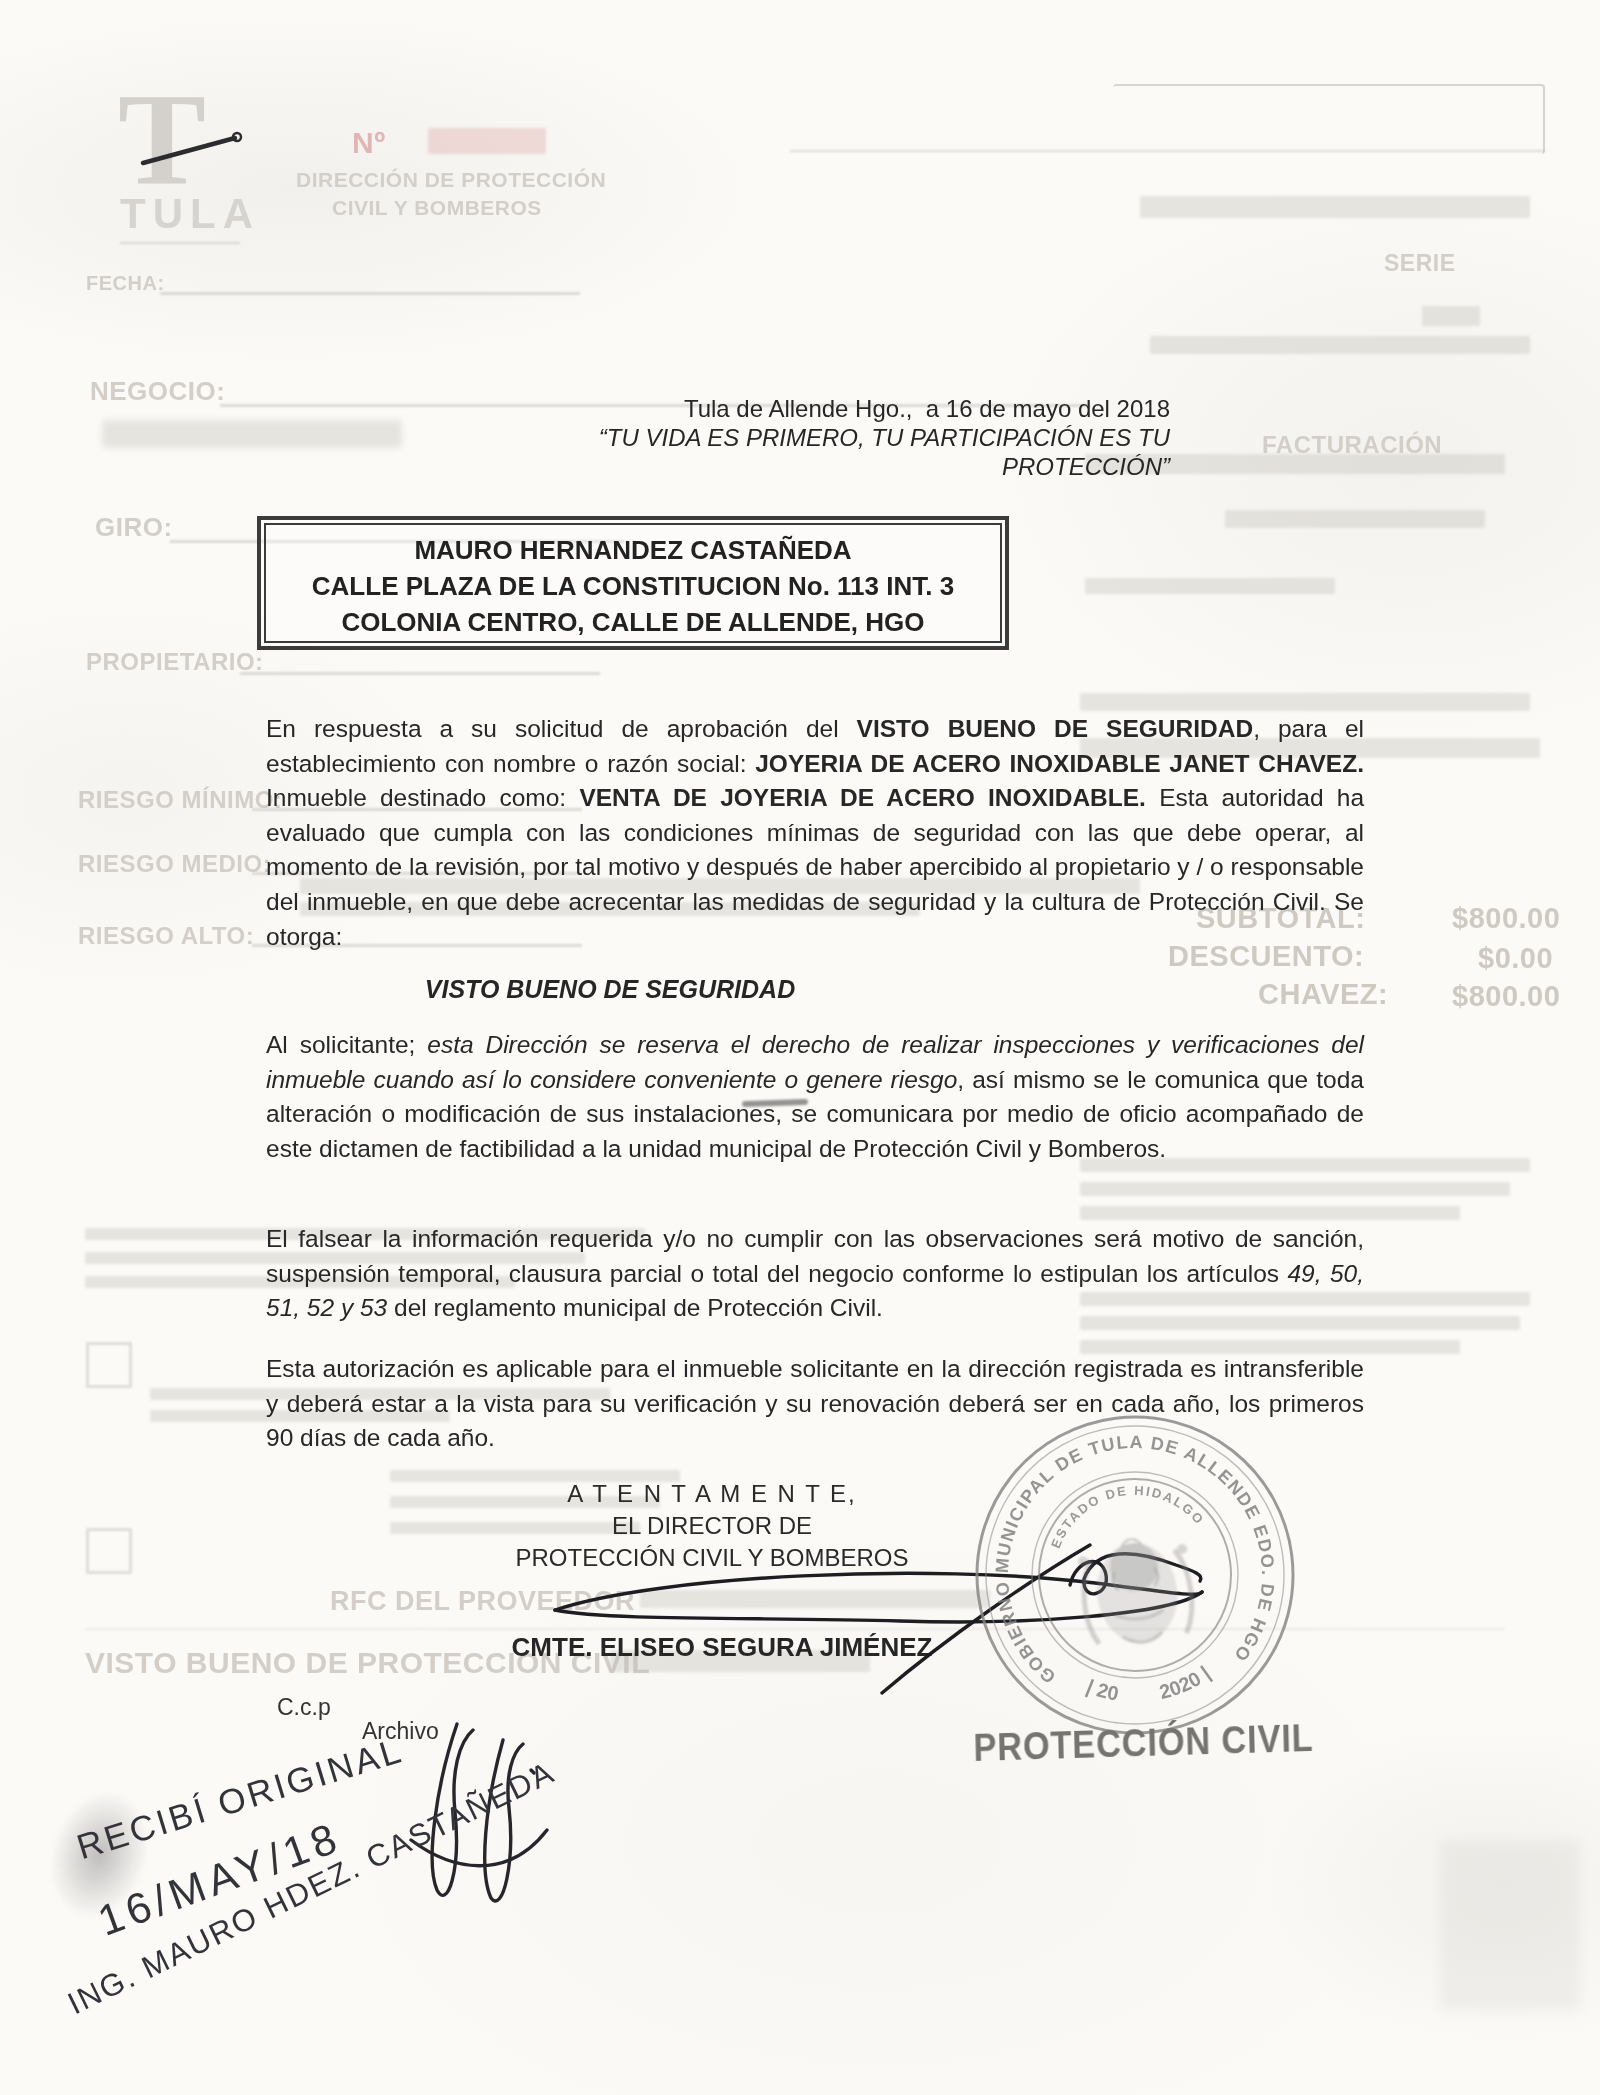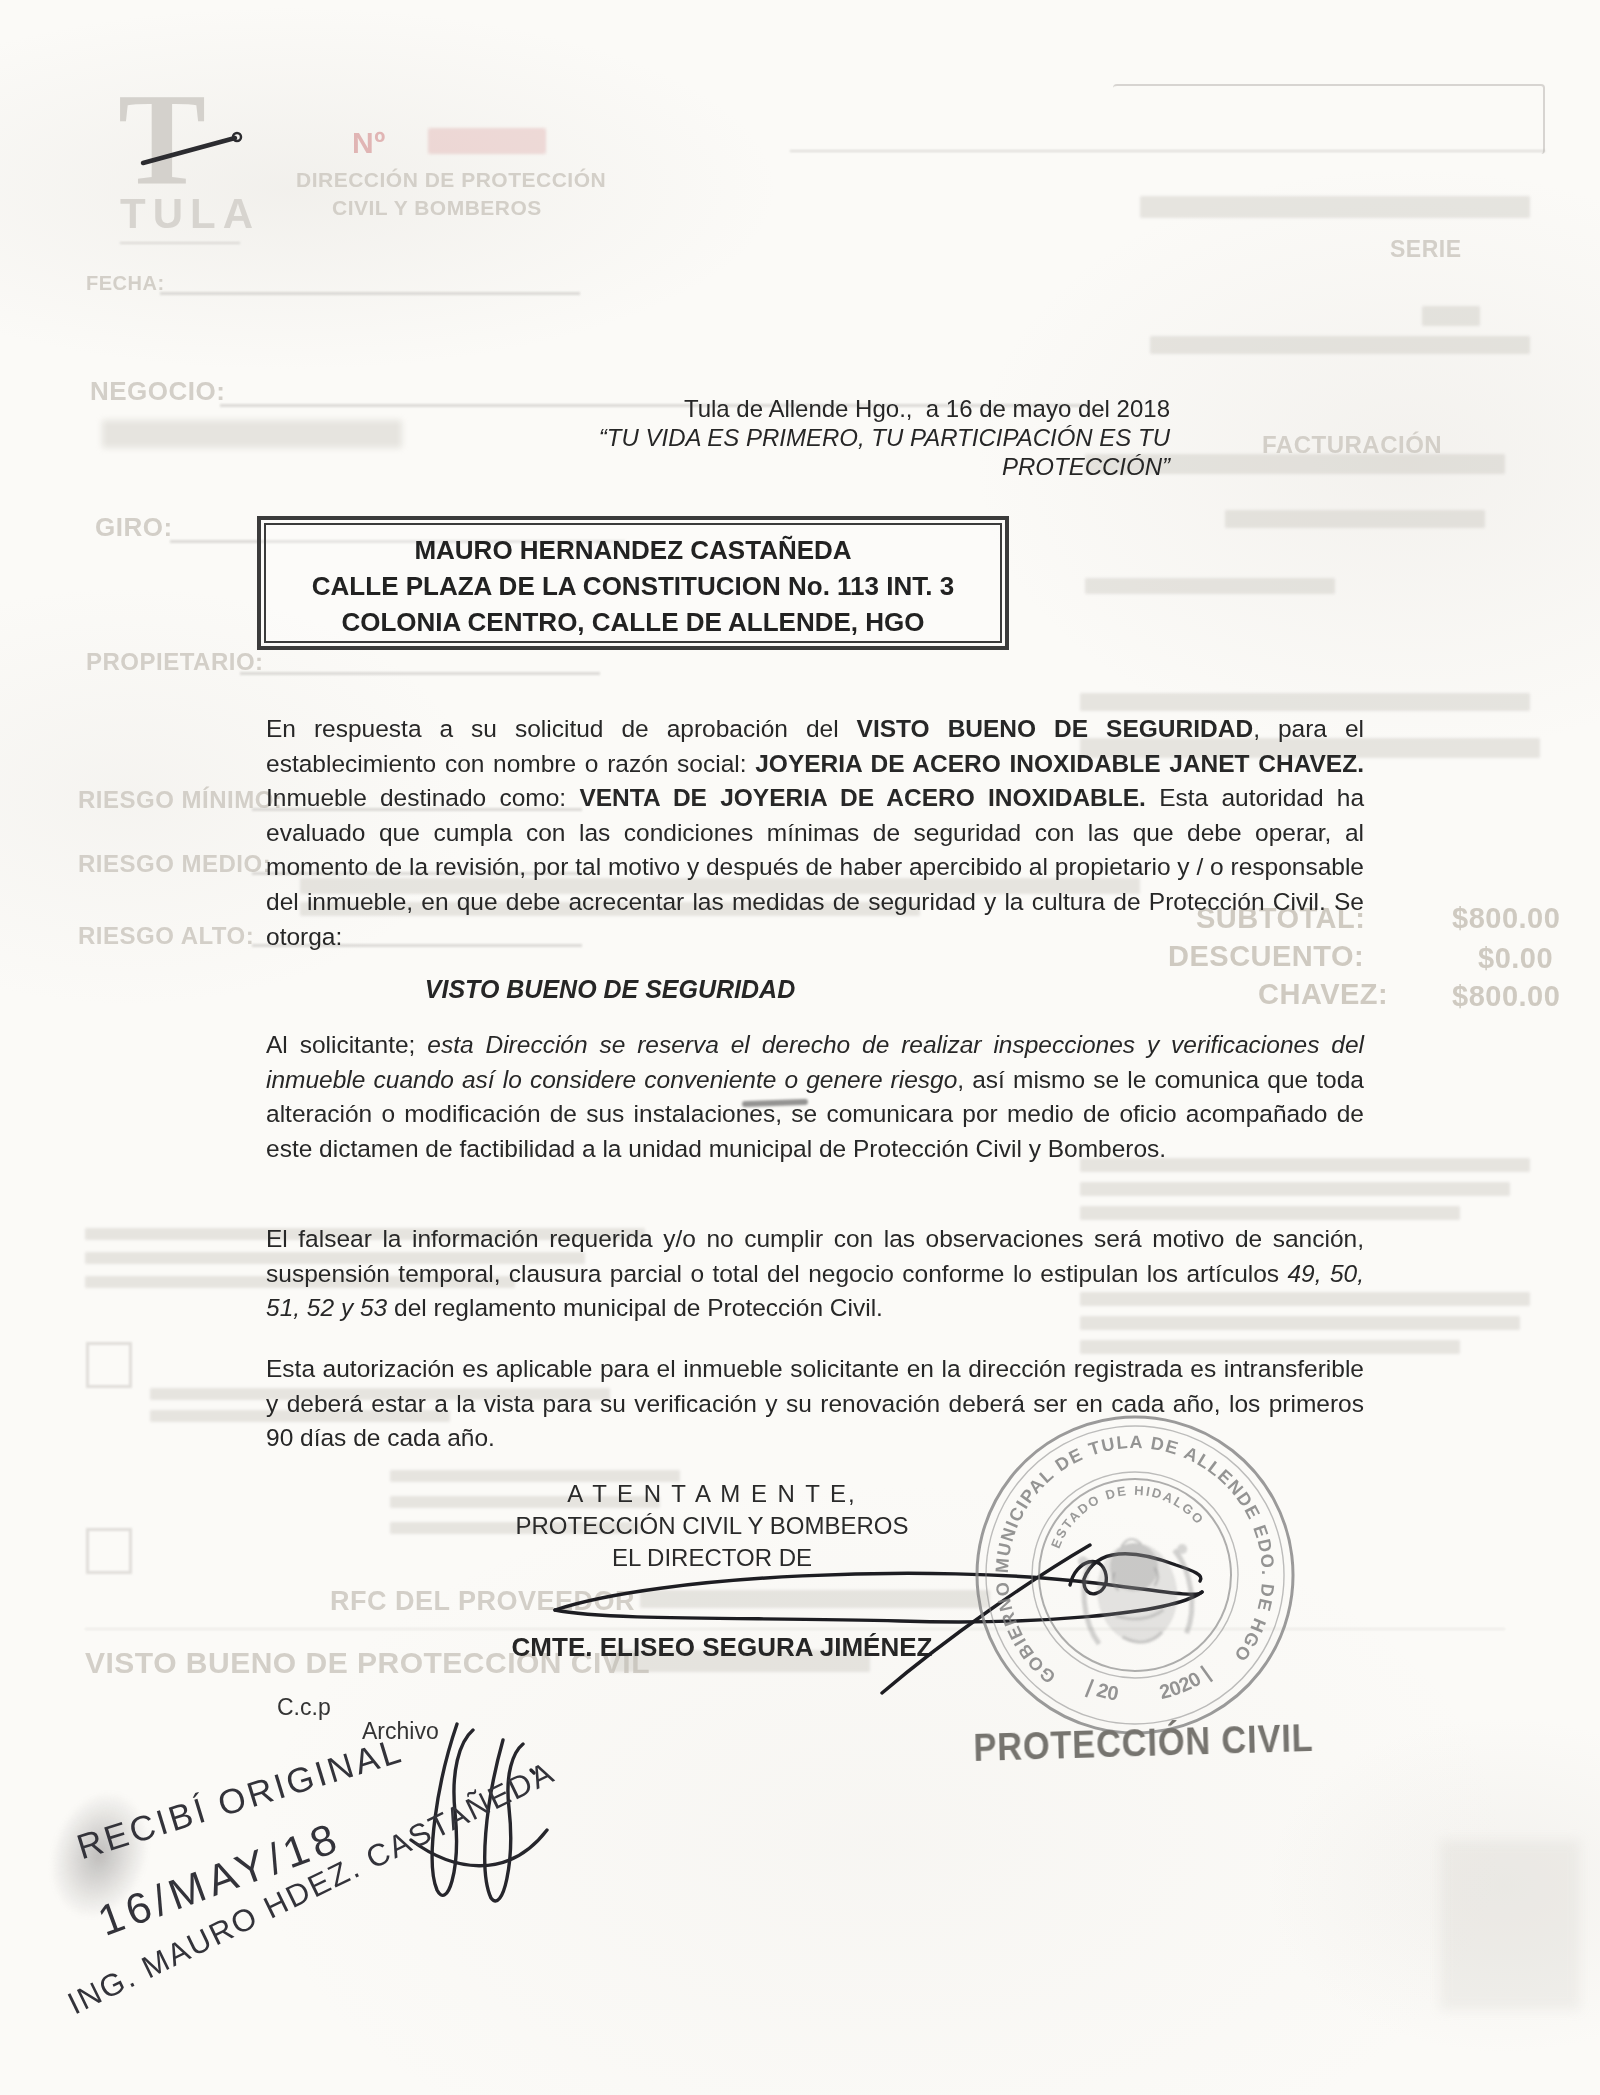--- a/index.html
+++ b/index.html
@@ -67,21 +67,21 @@
   <div class="gt" style="left:78px; top:786px; font-size:24px;">RIESGO MÍNIMO:</div>
   <div class="gline" style="left:252px; top:808px; width:330px;"></div>
   <div class="gt" style="left:78px; top:850px; font-size:24px;">RIESGO MEDIO:</div>
   <div class="gline" style="left:252px; top:872px; width:330px;"></div>
   <div class="gt" style="left:78px; top:922px; font-size:24px;">RIESGO ALTO:</div>
   <div class="gline" style="left:252px; top:944px; width:330px;"></div>
 
   <div class="gbox" style="left:1113px; top:84px; width:430px; height:68px; border-left:none; border-bottom:none; border-radius:4px;"></div>
   <div class="gline" style="left:790px; top:150px; width:755px; height:2px;"></div>
   <div class="gbar" style="left:1140px; top:196px; width:390px; height:22px;"></div>
-  <div class="gt" style="left:1384px; top:236px; font-size:23px;margin-left:6px;">SERIE</div>
+  <div class="gt" style="left:1384px; top:250px; font-size:23px;">SERIE</div>
   <div class="gbar" style="left:1422px; top:306px; width:58px; height:20px;"></div>
   <div class="gbar" style="left:1150px; top:336px; width:380px; height:18px;"></div>
   <div class="gt" style="left:1262px; top:423px; font-size:24px;margin-top:8px;">FACTURACIÓN</div>
   <div class="gbar" style="left:1085px; top:454px; width:420px; height:20px;"></div>
   <div class="gbar" style="left:1225px; top:510px; width:260px; height:18px;"></div>
   <div class="gbar" style="left:1085px; top:578px; width:250px; height:16px;"></div>
   <div class="gbar" style="left:1080px; top:693px; width:450px; height:18px;"></div>
   <div class="gbar" style="left:1080px; top:738px; width:460px; height:20px;"></div>
 
   <div class="gt gt2" style="left:1196px; top:902px; font-size:29px;">SUBTOTAL:</div>
@@ -146,22 +146,22 @@
   <div class="inksmudge" style="left:742px; top:1100px; width:66px; height:6px; transform:rotate(-2deg);"></div>
 
   <div class="par" style="top:1222px;">
     <span>El  falsear la información requerida y/o no cumplir con las observaciones será motivo de sanción, suspensión temporal, clausura parcial o total del negocio conforme lo estipulan los artículos </span><span class="i">49, 50, 51, 52 y 53</span><span> del reglamento municipal de Protección Civil.</span>
   </div>
 
   <div class="par" style="top:1352px;">Esta autorización es aplicable para el inmueble solicitante en la dirección registrada es intransferible y deberá estar a la vista para su verificación y su  renovación deberá ser en cada año, los primeros 90 días de cada año.</div>
 
   <div class="closing">
     <div style="letter-spacing:2px;">A T E N T A M E N T E,</div>
+    <div>EL DIRECTOR DE</div>
     <div>PROTECCIÓN CIVIL Y BOMBEROS</div>
-    <div>EL DIRECTOR DE</div>
   </div>
   <div class="abs b" style="left:462px; top:1632px; width:520px; text-align:center; font-size:26px;">CMTE. ELISEO SEGURA JIMÉNEZ</div>
 
   <svg class="abs" style="left:530px; top:1505px;" width="690" height="205" viewBox="0 0 690 205">
     <g stroke="#1d1d22" stroke-width="3.4" fill="none" stroke-linecap="round">
       <path d="M 25,105 C 130,70 400,58 565,78 C 630,86 668,93 672,87"></path>
       <path d="M 672,87 C 640,110 500,120 370,116 C 230,112 80,116 25,105"></path>
       <path d="M 540,80 c 6,-26 32,-32 36,-10 c 4,20 -24,28 -22,4 c 12,-32 50,-30 92,-14 c 18,6 28,10 24,16"></path>
       <path d="M 352,188 C 420,130 505,72 560,40"></path>
     </g>

